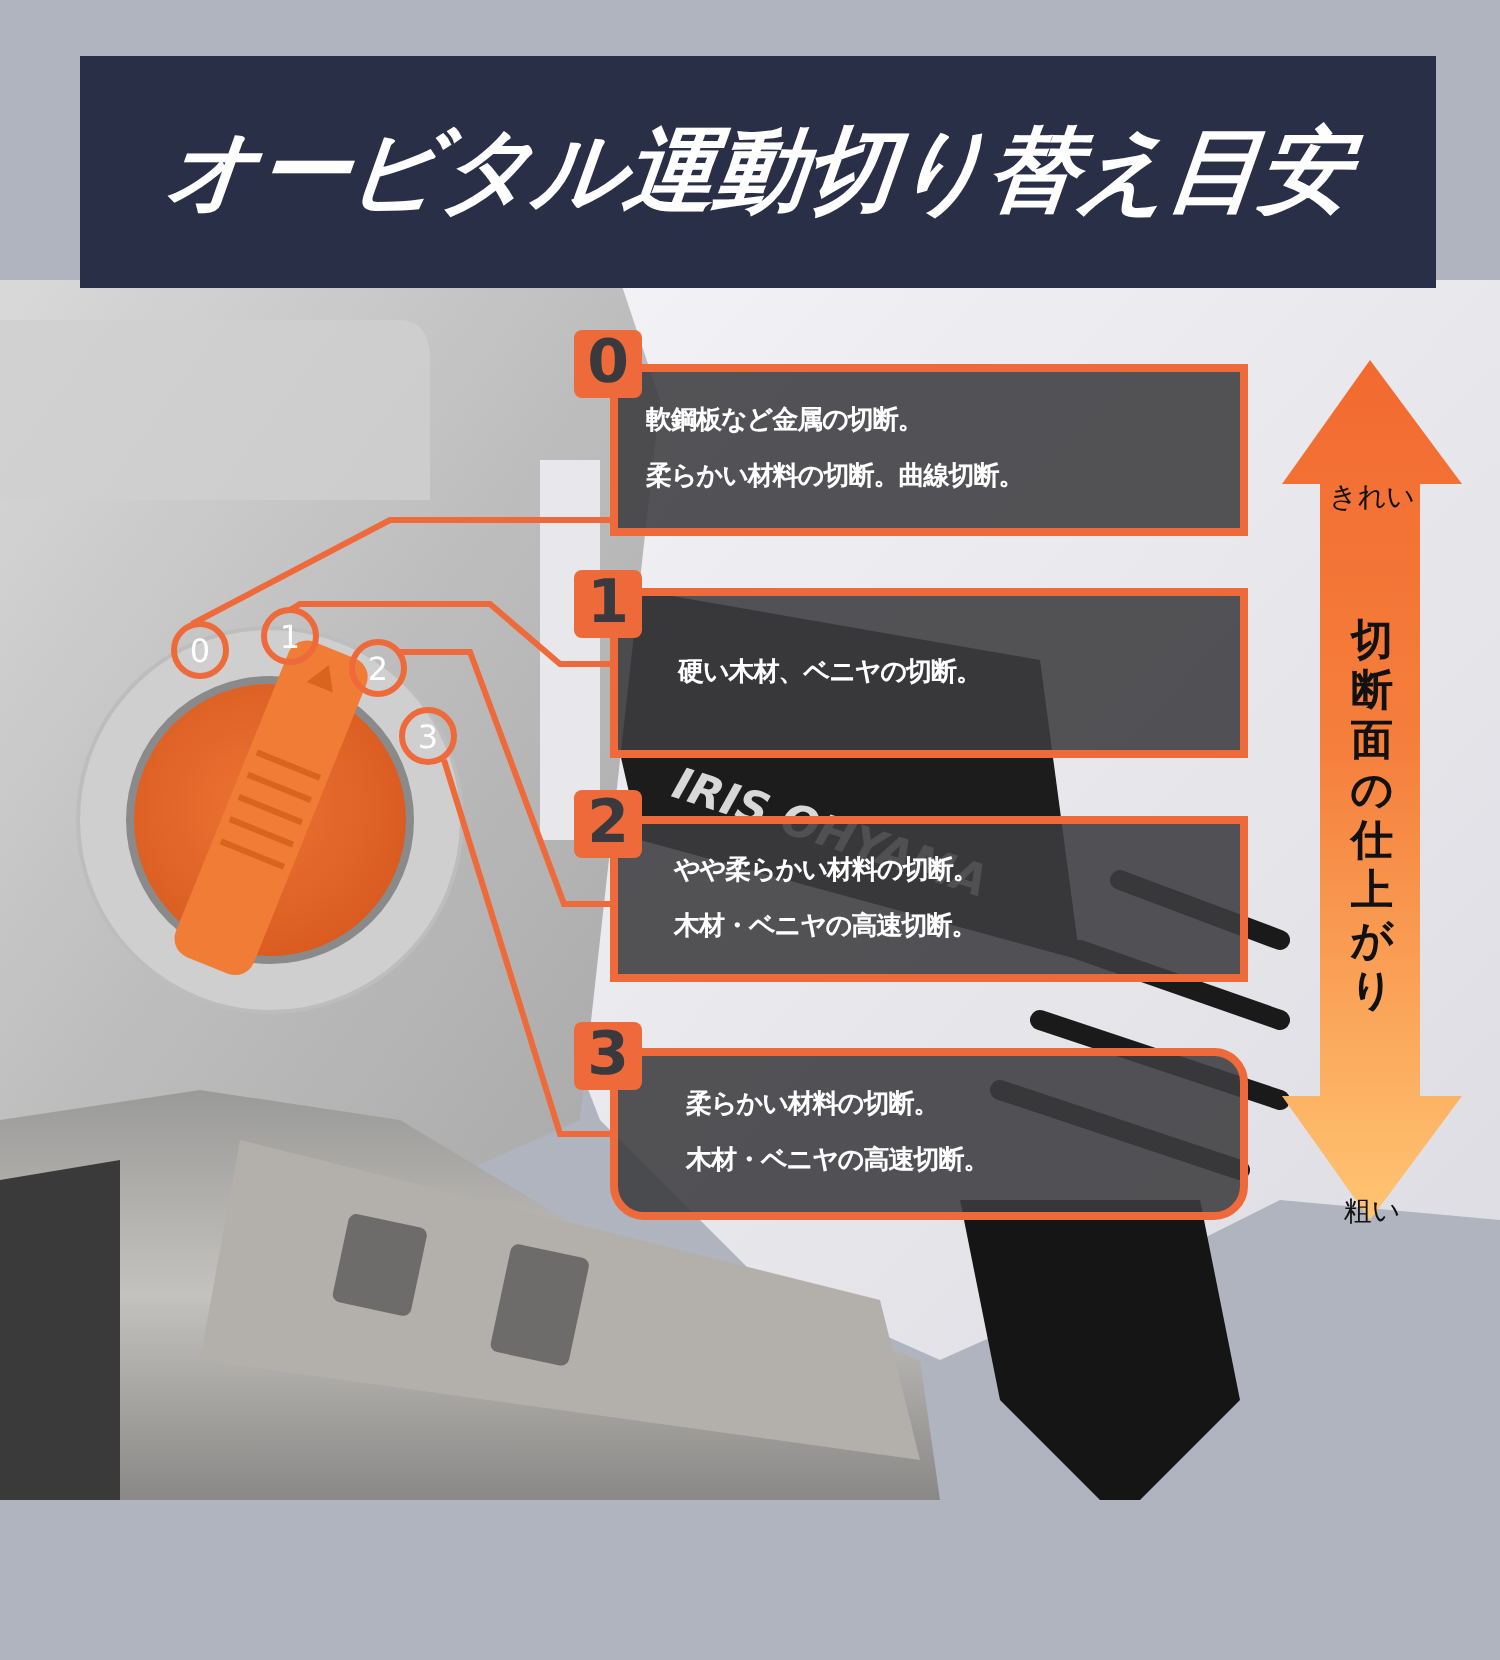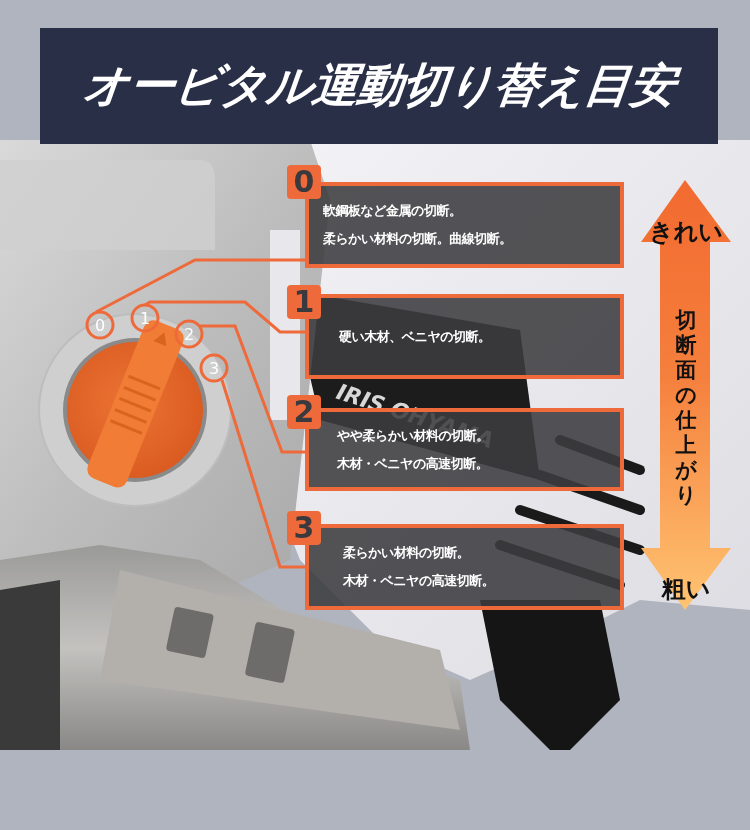--- a/index.html
+++ b/index.html
@@ -12,22 +12,22 @@
                   font-family:"DejaVu Sans","Liberation Sans",sans-serif; transform:skewX(-6deg); }
   .box { position:absolute; left:305px; width:311px; border:4px solid #ee6a3a;
          background:rgba(60,60,64,0.88); color:#fff; z-index:4; display:flex; flex-direction:column;
          justify-content:center; box-sizing:content-box; }
   .box .line { font-size:13px; font-weight:bold; line-height:28px; padding-left:14px; white-space:nowrap;
                font-family:"DejaVu Sans","Liberation Sans",sans-serif; letter-spacing:-0.5px; }
   .badge { position:absolute; left:287px; width:34px; height:34px; background:#ee6a3a; border-radius:4px;
            color:#3a3a3e; font-size:30px; font-weight:bold; text-align:center; line-height:34px; z-index:6;
            font-family:"DejaVu Sans","Liberation Sans",sans-serif; }
   .arrow-wrap { position:absolute; left:640px; top:178px; width:92px; height:434px; z-index:5; }
-  .arrow-label { position:absolute; left:0; width:92px; text-align:center; font-weight:bold; color:#111;
-                 font-size:24px; font-family:"DejaVu Sans","Liberation Sans",sans-serif; }
+  .arrow-label { position:absolute; left:0; width:92px; text-align:center; font-weight:normal; color:#111;
+                 font-size:14px; font-family:"DejaVu Sans","Liberation Sans",sans-serif;margin-top:24px; }
   .arrow-vert { position:absolute; left:0; width:92px; top:130px; text-align:center; font-weight:bold; color:#111;
                 font-size:21px; line-height:25px; font-family:"DejaVu Sans","Liberation Sans",sans-serif; }
   .arrow-vert span { display:block; }
 </style>
 </head>
 <body>
 
 <svg class="photo" viewBox="0 140 750 610" width="750" height="610">
   <defs>
     <linearGradient id="metal" x1="0" y1="0" x2="1" y2="1">
@@ -127,21 +127,21 @@
   <div class="line" style="padding-left:30px;">硬い木材、ベニヤの切断。</div>
 </div>
 
 <div class="badge" style="top:395px;">2</div>
 <div class="box" style="top:408px; height:75px;">
   <div class="line" style="padding-left:28px;">やや柔らかい材料の切断。</div>
   <div class="line" style="padding-left:28px;">木材・ベニヤの高速切断。</div>
 </div>
 
 <div class="badge" style="top:511px;">3</div>
-<div class="box" style="top:524px; height:78px;">
+<div class="box" style="top:524px; height:78px;border-radius:17px;">
   <div class="line" style="padding-left:34px;">柔らかい材料の切断。</div>
   <div class="line" style="padding-left:34px;">木材・ベニヤの高速切断。</div>
 </div>
 
 <div class="arrow-wrap">
   <svg width="92" height="434" viewBox="0 0 92 434" style="position:absolute;left:0;top:0;">
     <defs>
       <linearGradient id="arrowgrad" x1="0" y1="0" x2="0" y2="1">
         <stop offset="0" stop-color="#f26a30"></stop>
         <stop offset="0.45" stop-color="#f57f3c"></stop>

